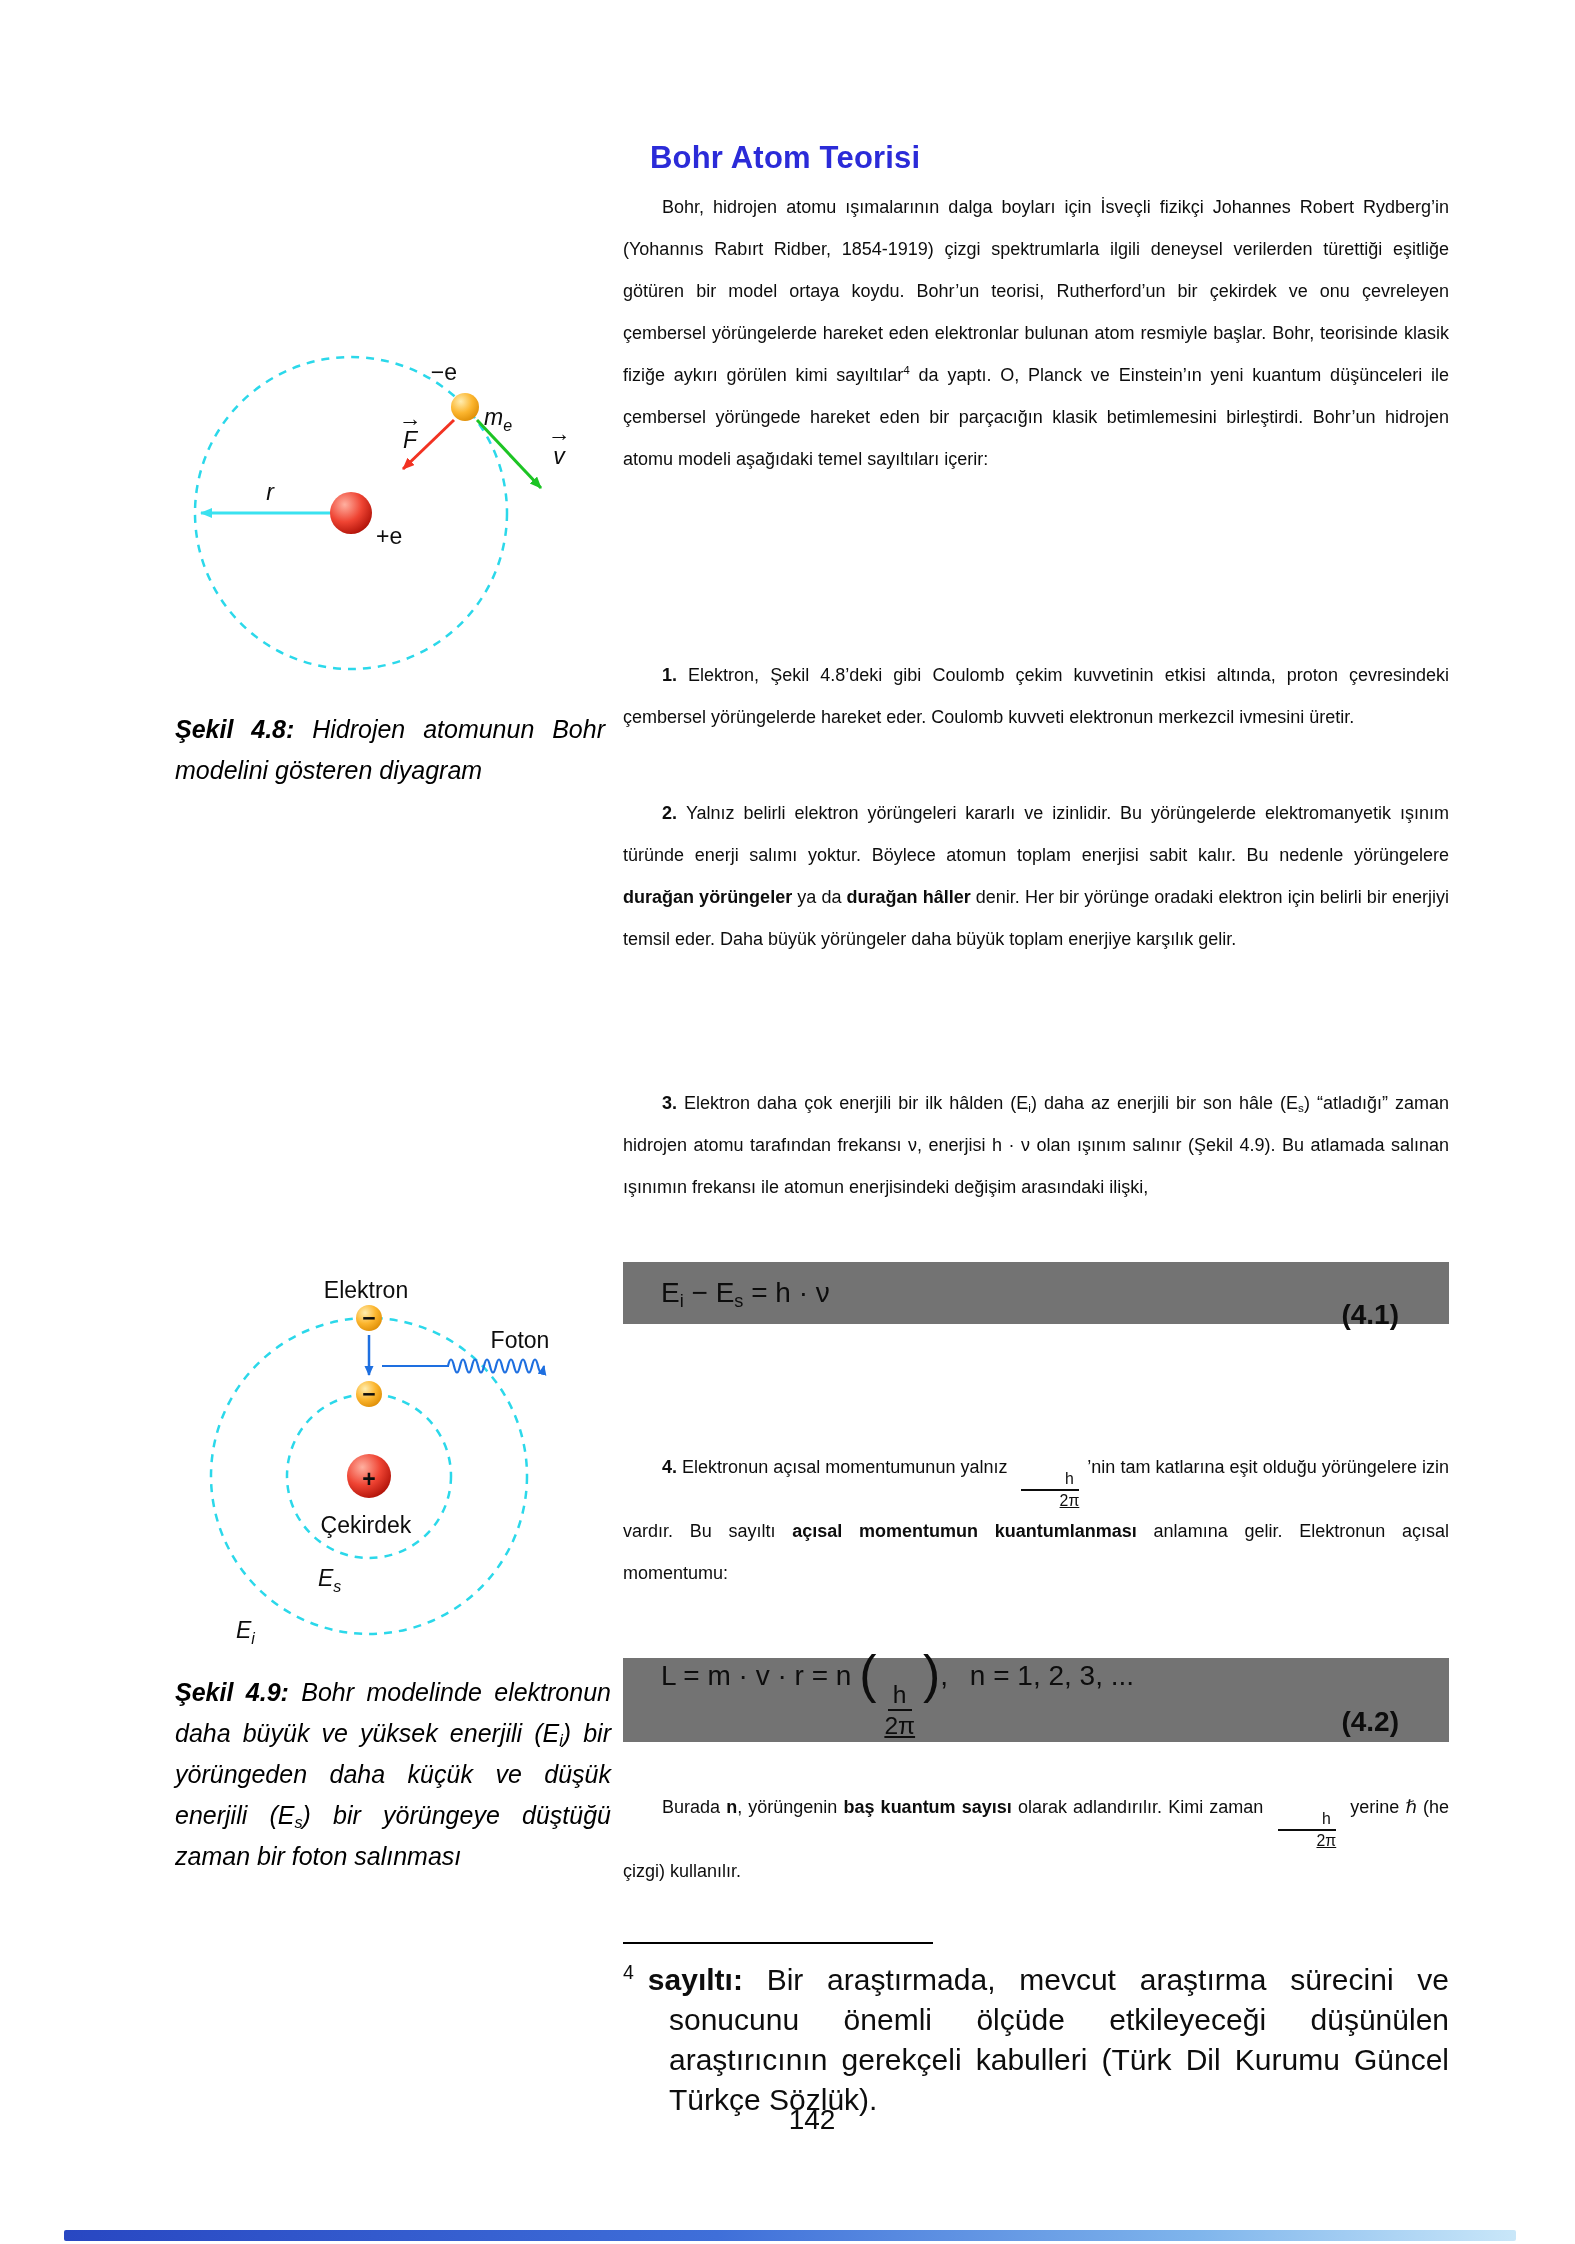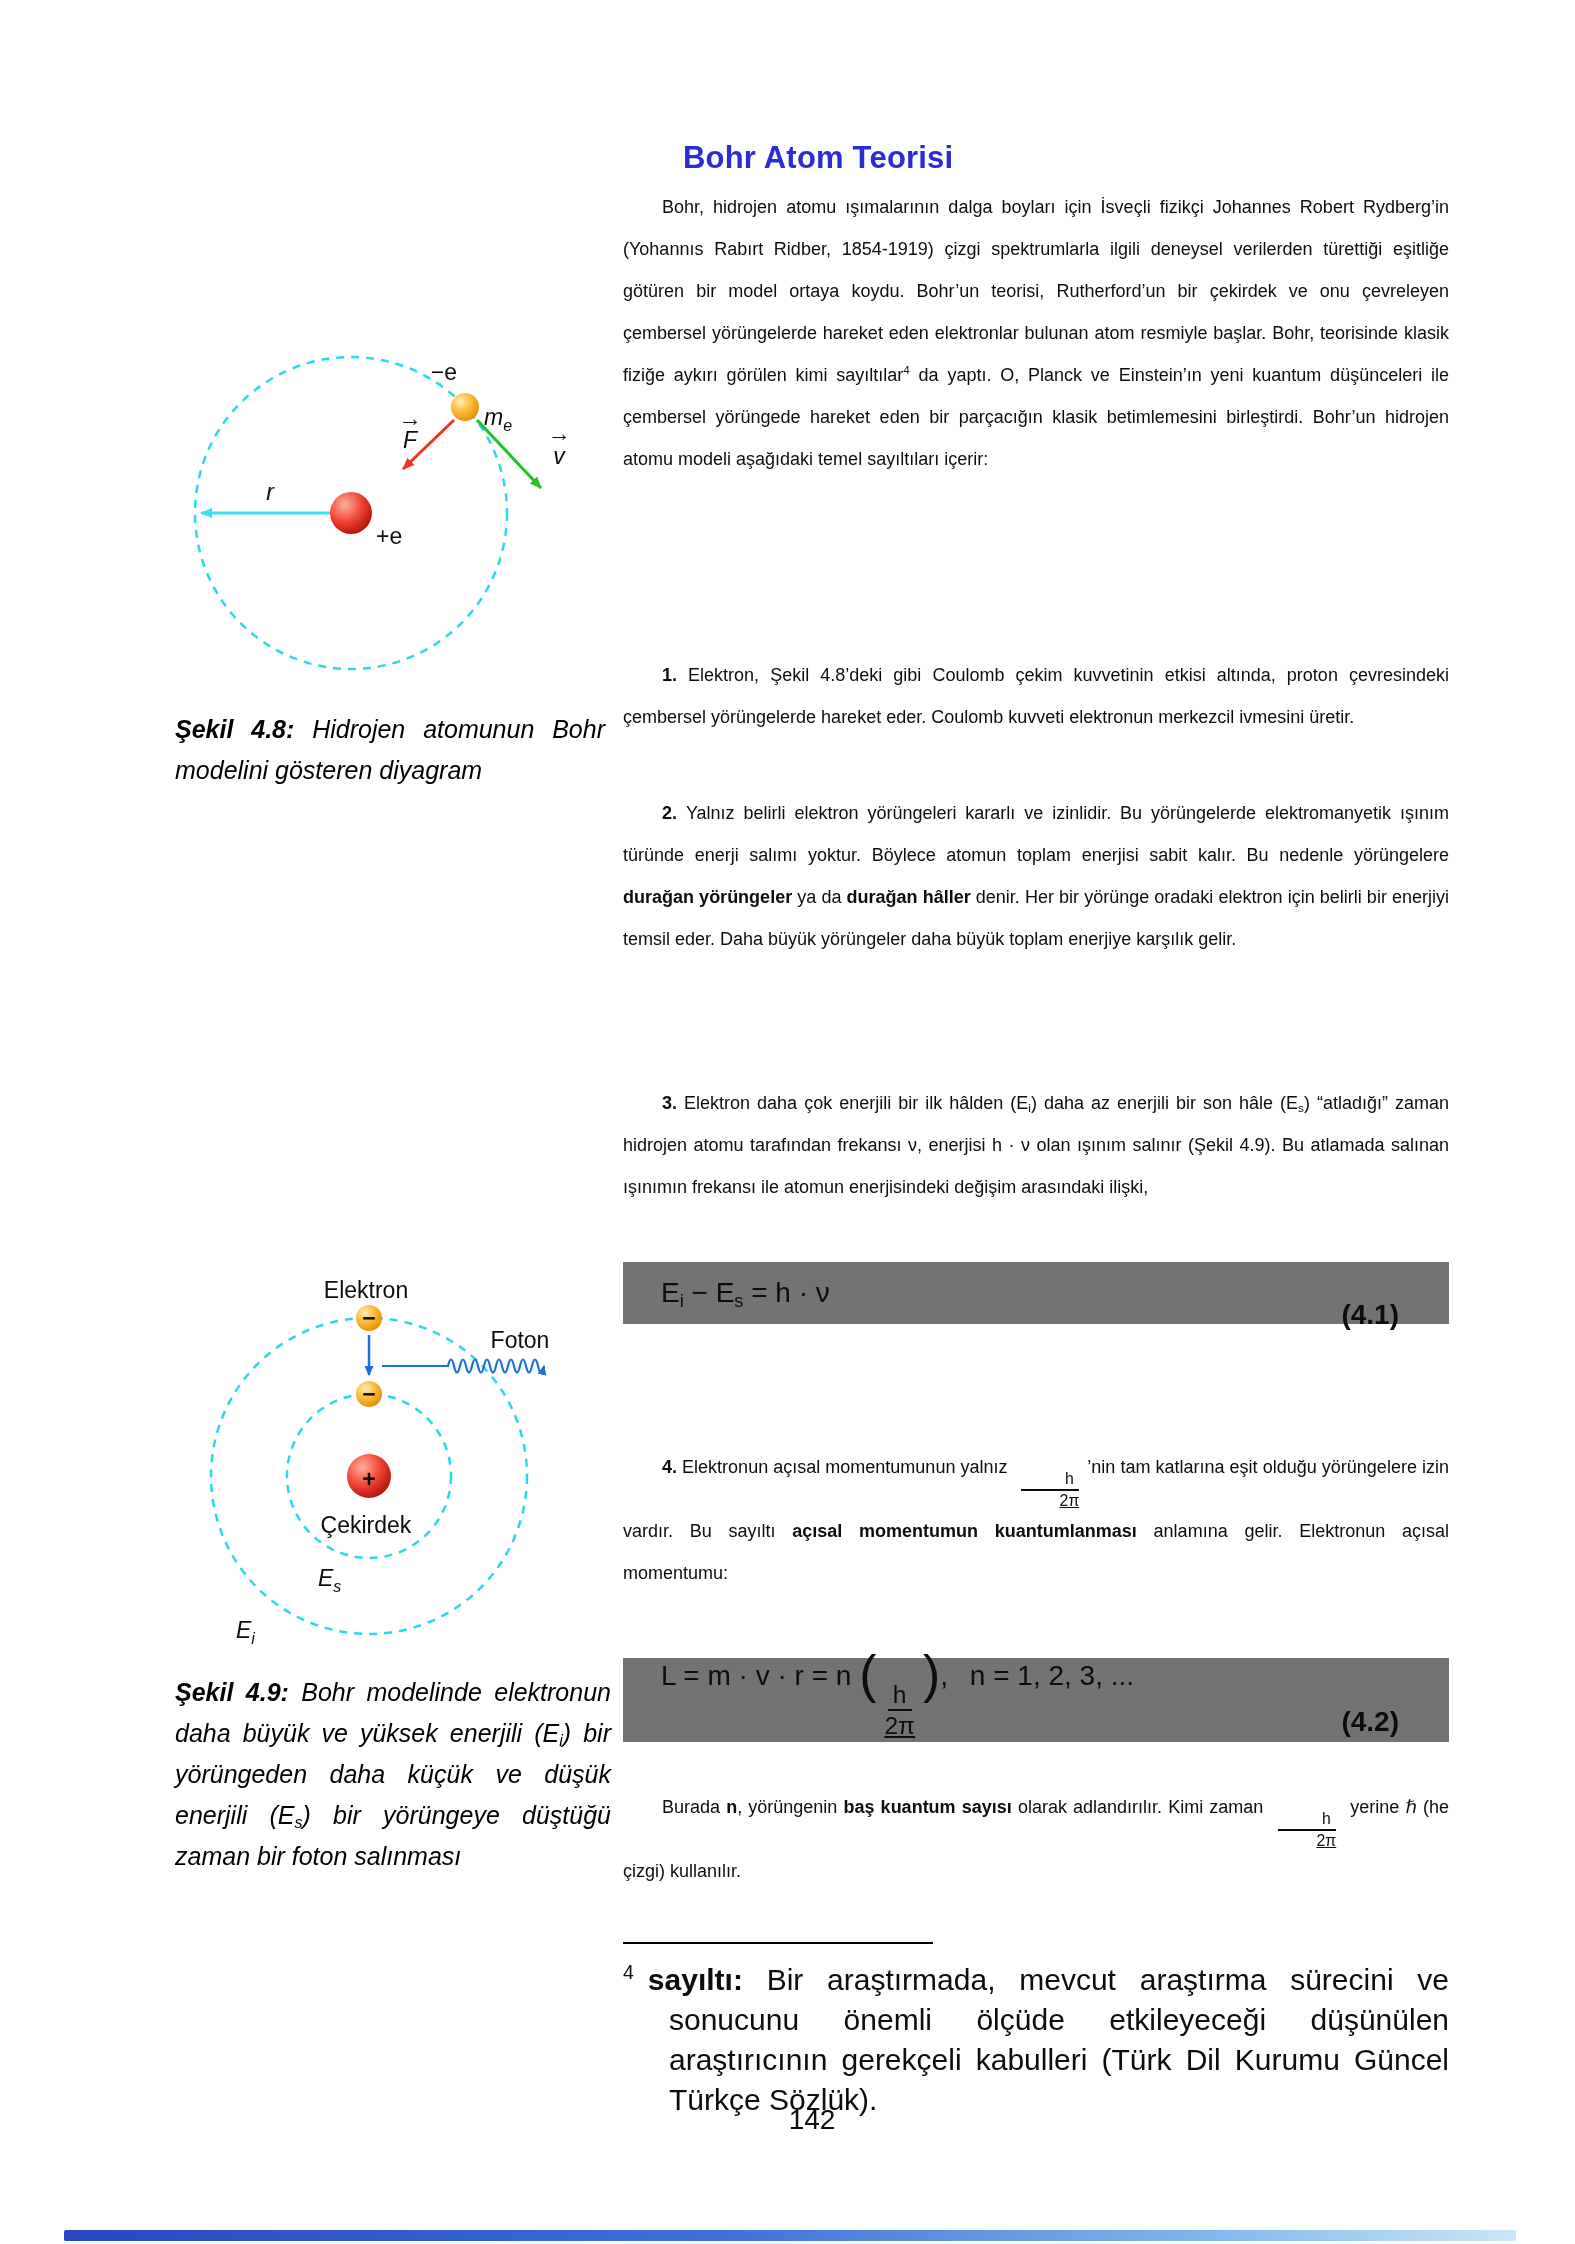--- a/index.html
+++ b/index.html
@@ -11,21 +11,21 @@
   .block { position:absolute; left:623px; width:826px; }
   .b-title    { top:140px; }
   .b-intro    { top:186px; }
   .b-item1    { top:654px; }
   .b-item2    { top:792px; }
   .b-item3    { top:1082px; }
   .b-after1   { top:1352px; }
   .b-item4    { top:1446px; }
   .b-after2   { top:1786px; }
 
-  .title { font-size:31px; font-weight:bold; color:#2b2bd8; margin-left:60px; letter-spacing:.2px; }
+  .title { font-size:31px; font-weight:bold; color:#2b2bd8; margin-left:27px; letter-spacing:.2px; }
   .para { font-size:18px; line-height:42px; text-align:justify; text-indent:39px; }
 
   .b { font-weight:bold; }
   .sup { vertical-align:super; font-size:65%; line-height:0; }
   .sub { vertical-align:-0.25em; font-size:65%; line-height:0; }
   .bigp { font-size:185%; line-height:0; vertical-align:-0.14em; font-weight:400; }
 
   .frac { display:inline-flex; flex-direction:column; align-items:center; line-height:1.12; vertical-align:-0.72em; font-size:88%; margin:0 5px; }
   .frac .fnum { border-bottom:2px solid #0d0d0d; padding:0 5px 1px; }
   .frac .fden { padding:1px 3px 0;text-decoration:underline; }

